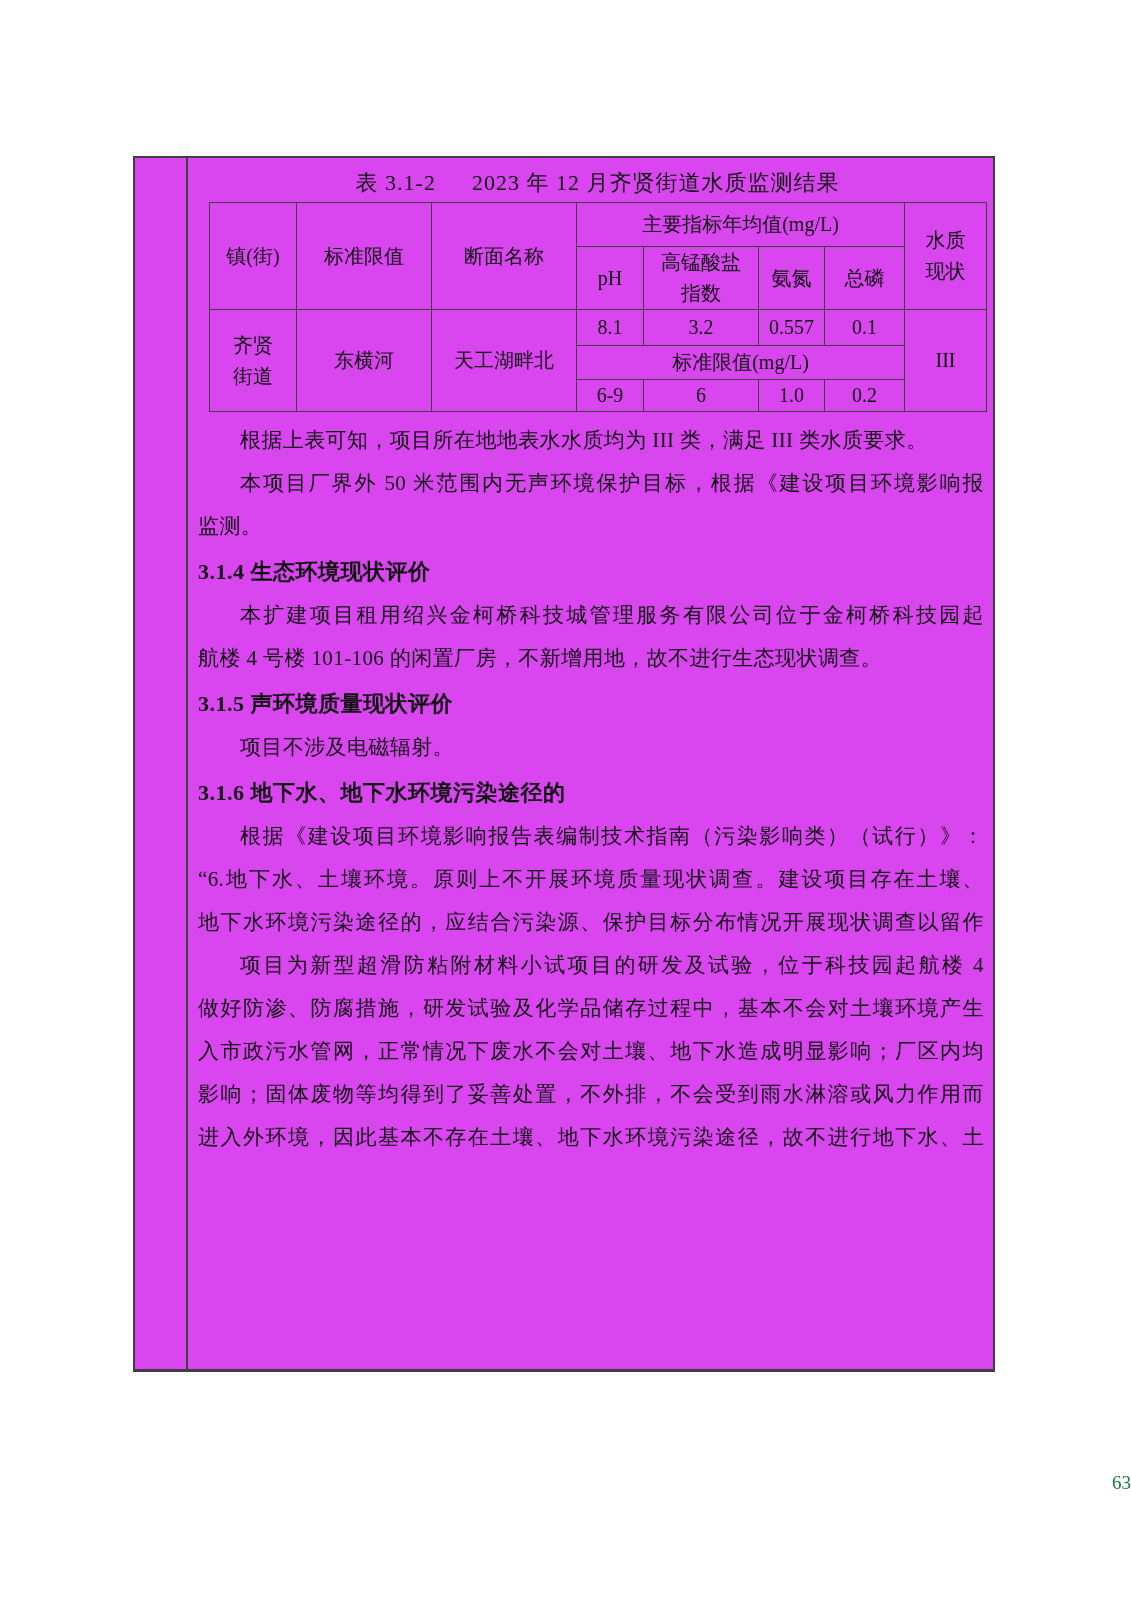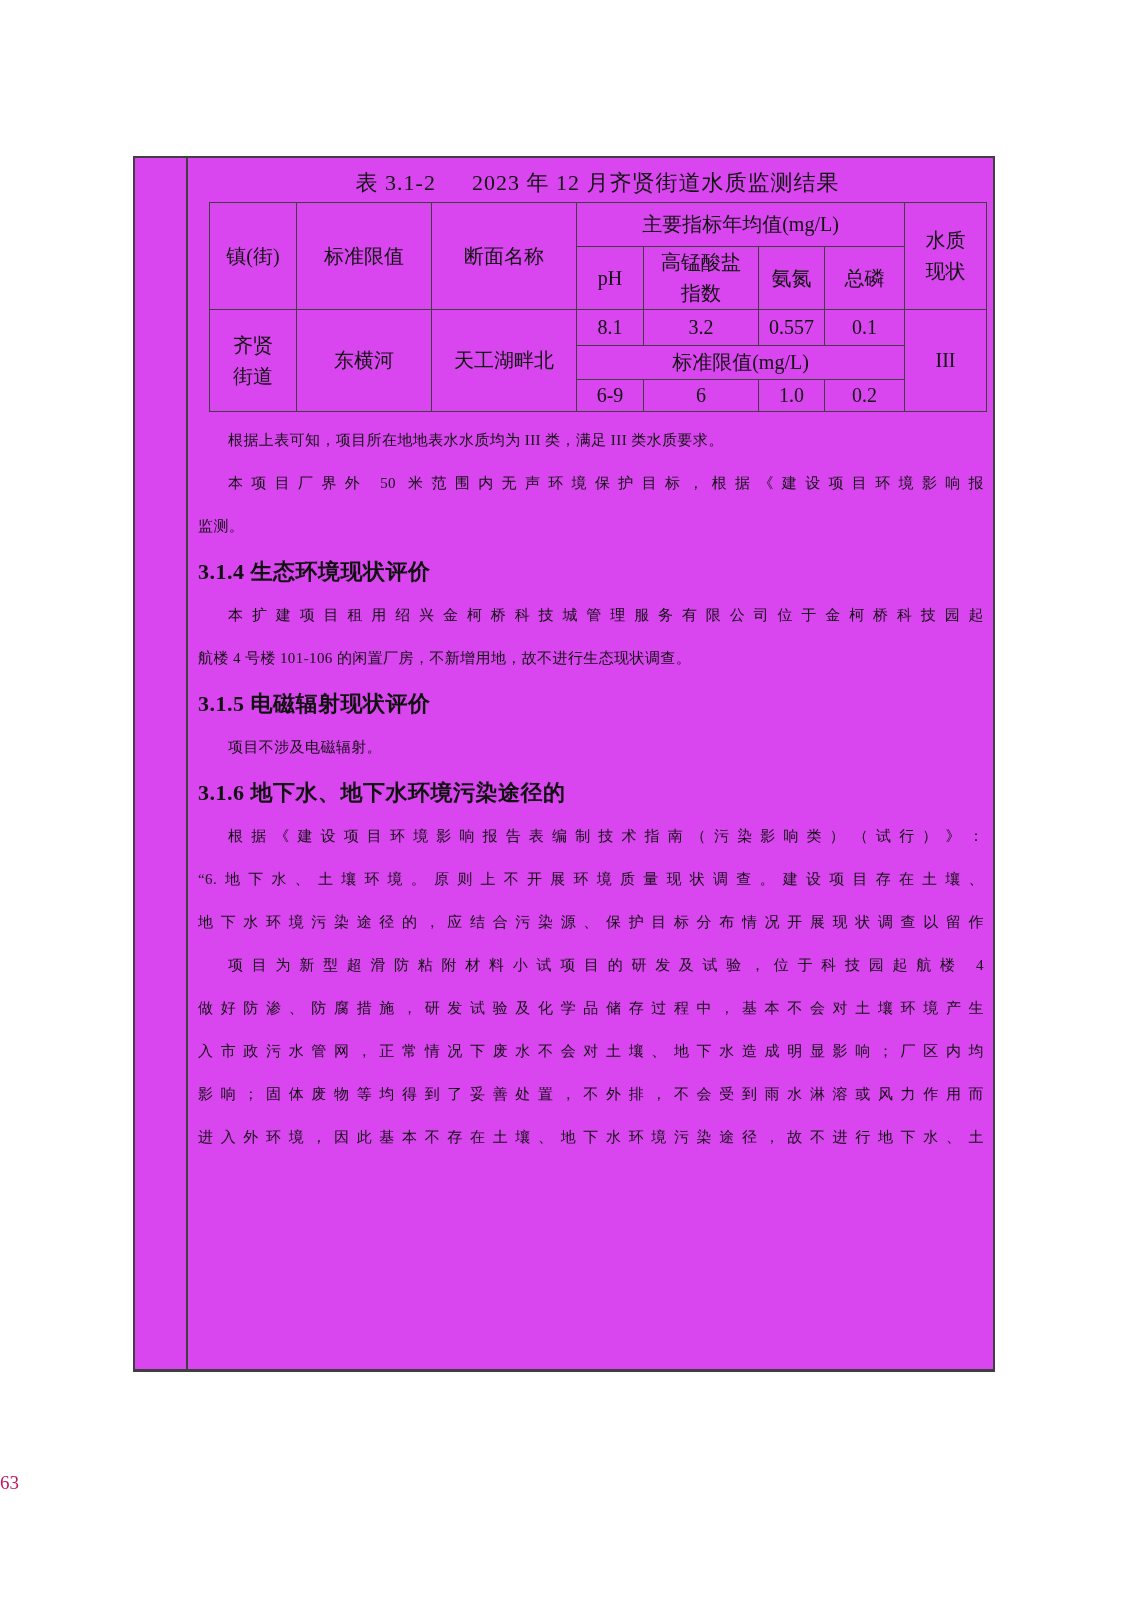--- a/index.html
+++ b/index.html
@@ -38,33 +38,33 @@
     padding:0;line-height:31px;white-space:pre-line;
   }
   .r-group{height:44px;}
   .r-sub{height:62px;}
   .r-val{height:36px;}
   .r-lim{height:34px;}
   .r-lim2{height:31px;margin-top:24px;}
   
   .para{margin:0;}
   .line{
-    font-size:15px;line-height:43px;letter-spacing:0.4px;
+    font-size:21px;line-height:43px;letter-spacing:0.4px;
     text-align:left;white-space:nowrap;
   }
   .full{white-space:normal;text-align:justify;text-align-last:justify;}
   .ind{text-indent:2em;}
   .heading{
     font-size:22px;line-height:43px;font-weight:bold;
     margin:2px 0 1px 0;letter-spacing:0.5px;
   }
   .mt{margin-top:7px;}
   .page-number{
     position:absolute;left:0;right:0;top:1472px;
-    text-align:left;font-size:19px;color:#be185d;
+    text-align:right;font-size:19px;color:#15803d;
   }
 </style>
 </head>
 <body>
 
 <div class="frame">
   <div class="side-divider"></div>
 
   <div class="content">
 
@@ -130,21 +130,21 @@
       <div class="line">监测。</div>
     </div>
 
     <div class="heading">3.1.4 生态环境现状评价</div>
 
     <div class="para">
       <div class="line ind full">本扩建项目租用绍兴金柯桥科技城管理服务有限公司位于金柯桥科技园起</div>
       <div class="line">航楼 4 号楼 101-106 的闲置厂房，不新增用地，故不进行生态现状调查。</div>
     </div>
 
-    <div class="heading">3.1.5 电磁辐射现状评价</div>
+    <div class="heading">3.1.5 声环境质量现状评价</div>
 
     <div class="para">
       <div class="line ind">项目不涉及电磁辐射。</div>
     </div>
 
     <div class="heading">3.1.6 地下水、地下水环境污染途径的</div>
 
     <div class="para">
       <div class="line ind full">根据《建设项目环境影响报告表编制技术指南（污染影响类）（试行）》：</div>
       <div class="line full">“6.地下水、土壤环境。原则上不开展环境质量现状调查。建设项目存在土壤、</div>

